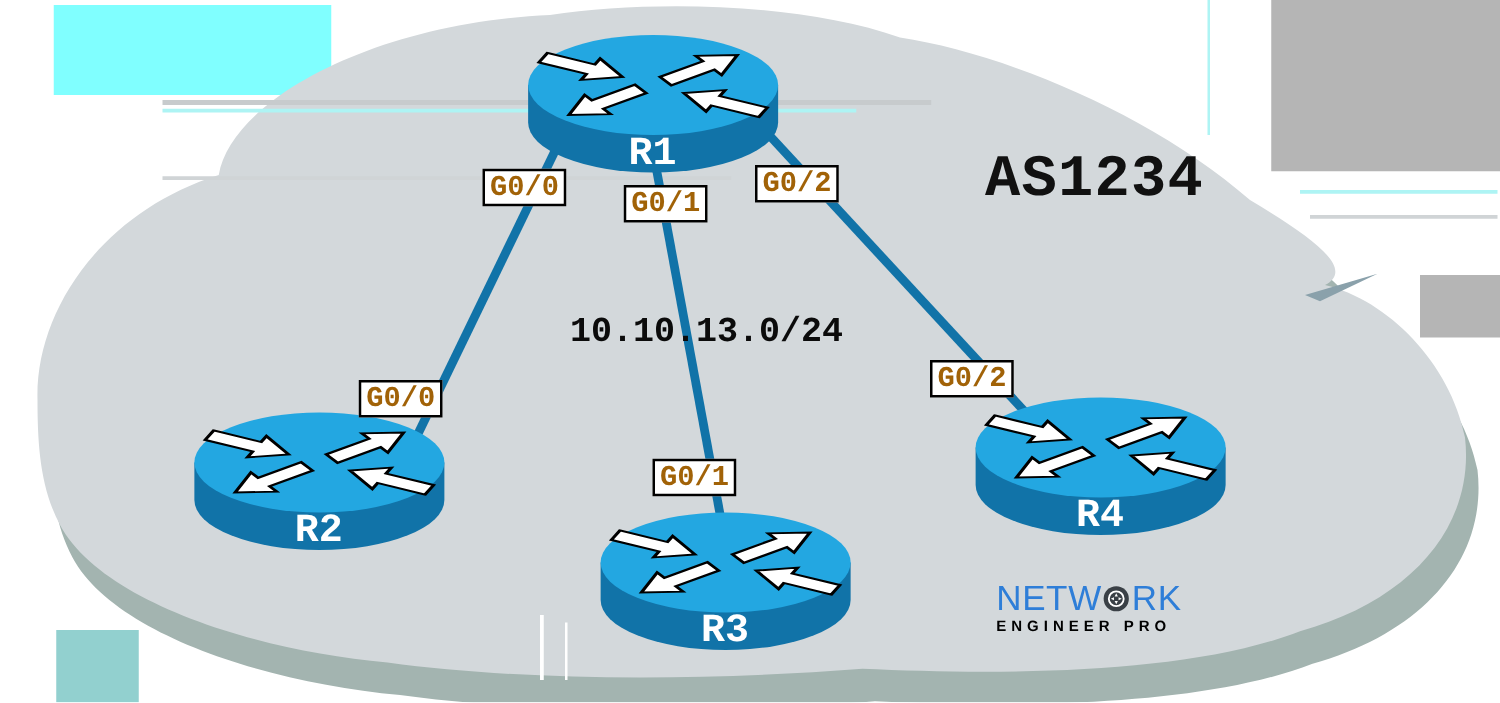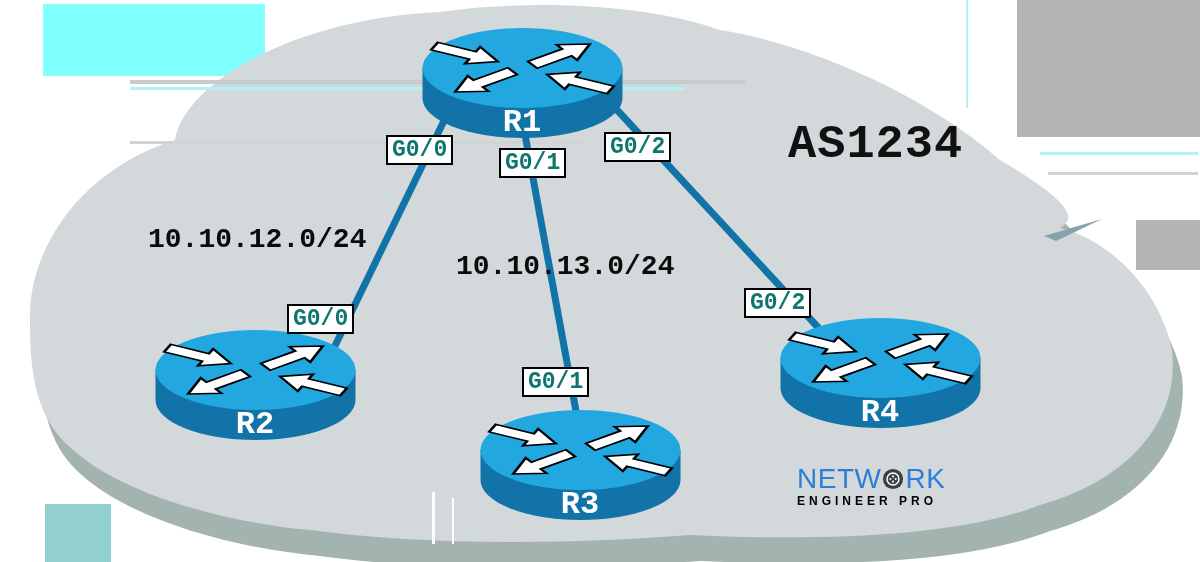--- a/index.html
+++ b/index.html
@@ -33,21 +33,21 @@
   .cis-arrow{fill:#ffffff;stroke:#000000;stroke-width:3;}
   .rlabel{font-family:"Liberation Mono",monospace;font-weight:bold;font-size:32px;
           fill:#ffffff;text-anchor:middle;}
   .r1{left:420px;top:26px;}
   .r2{left:153px;top:328px;}
   .r3{left:478px;top:408px;}
   .r4{left:778px;top:316px;}
   
   .iface{position:absolute;background:#ffffff;border:2px solid #000000;padding:0 4px;
          font-family:"Liberation Mono",monospace;font-weight:bold;font-size:23px;
-         line-height:26px;color:#0f766e;white-space:nowrap;text-align:right;}
+         line-height:26px;color:#a16207;white-space:nowrap;text-align:right;}
   .if-r1g00{left:386px;top:135px;} .if-r1g01{left:499px;top:148px;} .if-r1g02{left:604px;top:132px;}
   .if-r2g00{left:287px;top:304px;} .if-r3g01{left:522px;top:367px;} .if-r4g02{left:744px;top:288px;}
   
   .net{position:absolute;font-family:"Liberation Mono",monospace;font-weight:bold;
        font-size:28px;color:#0b0b0b;white-space:nowrap;}
   .net12{left:148px;top:224px;} .net13{left:456px;top:251px;} .net14{left:738px;top:224px;}
   .as-label{position:absolute;left:788px;top:118px;font-family:"Liberation Mono",monospace;
             font-weight:bold;font-size:47px;letter-spacing:1px;color:#111111;white-space:nowrap;}
   
   .logo{position:absolute;left:797px;top:466px;}
@@ -142,21 +142,20 @@
     <text class="rlabel" x="102" y="105">R4</text>
   </svg>
 
   <div class="iface if-r1g00">G0/0</div>
   <div class="iface if-r1g01">G0/1</div>
   <div class="iface if-r1g02">G0/2</div>
   <div class="iface if-r2g00">G0/0</div>
   <div class="iface if-r3g01">G0/1</div>
   <div class="iface if-r4g02">G0/2</div>
 
-  <div class="net net12">10.10.12.0/24</div>
   <div class="net net13">10.10.13.0/24</div>
 
   <div class="as-label">AS1234</div>
 
   <div class="logo">
     <div class="logo-line1">
       <span>NETW</span>
       <svg class="logo-icon" viewBox="0 0 24 24">
         <circle cx="12" cy="12" r="11" fill="#3a4046"></circle>
         <circle cx="12" cy="12" r="6.5" fill="none" stroke="#ffffff" stroke-width="1.6"></circle>

